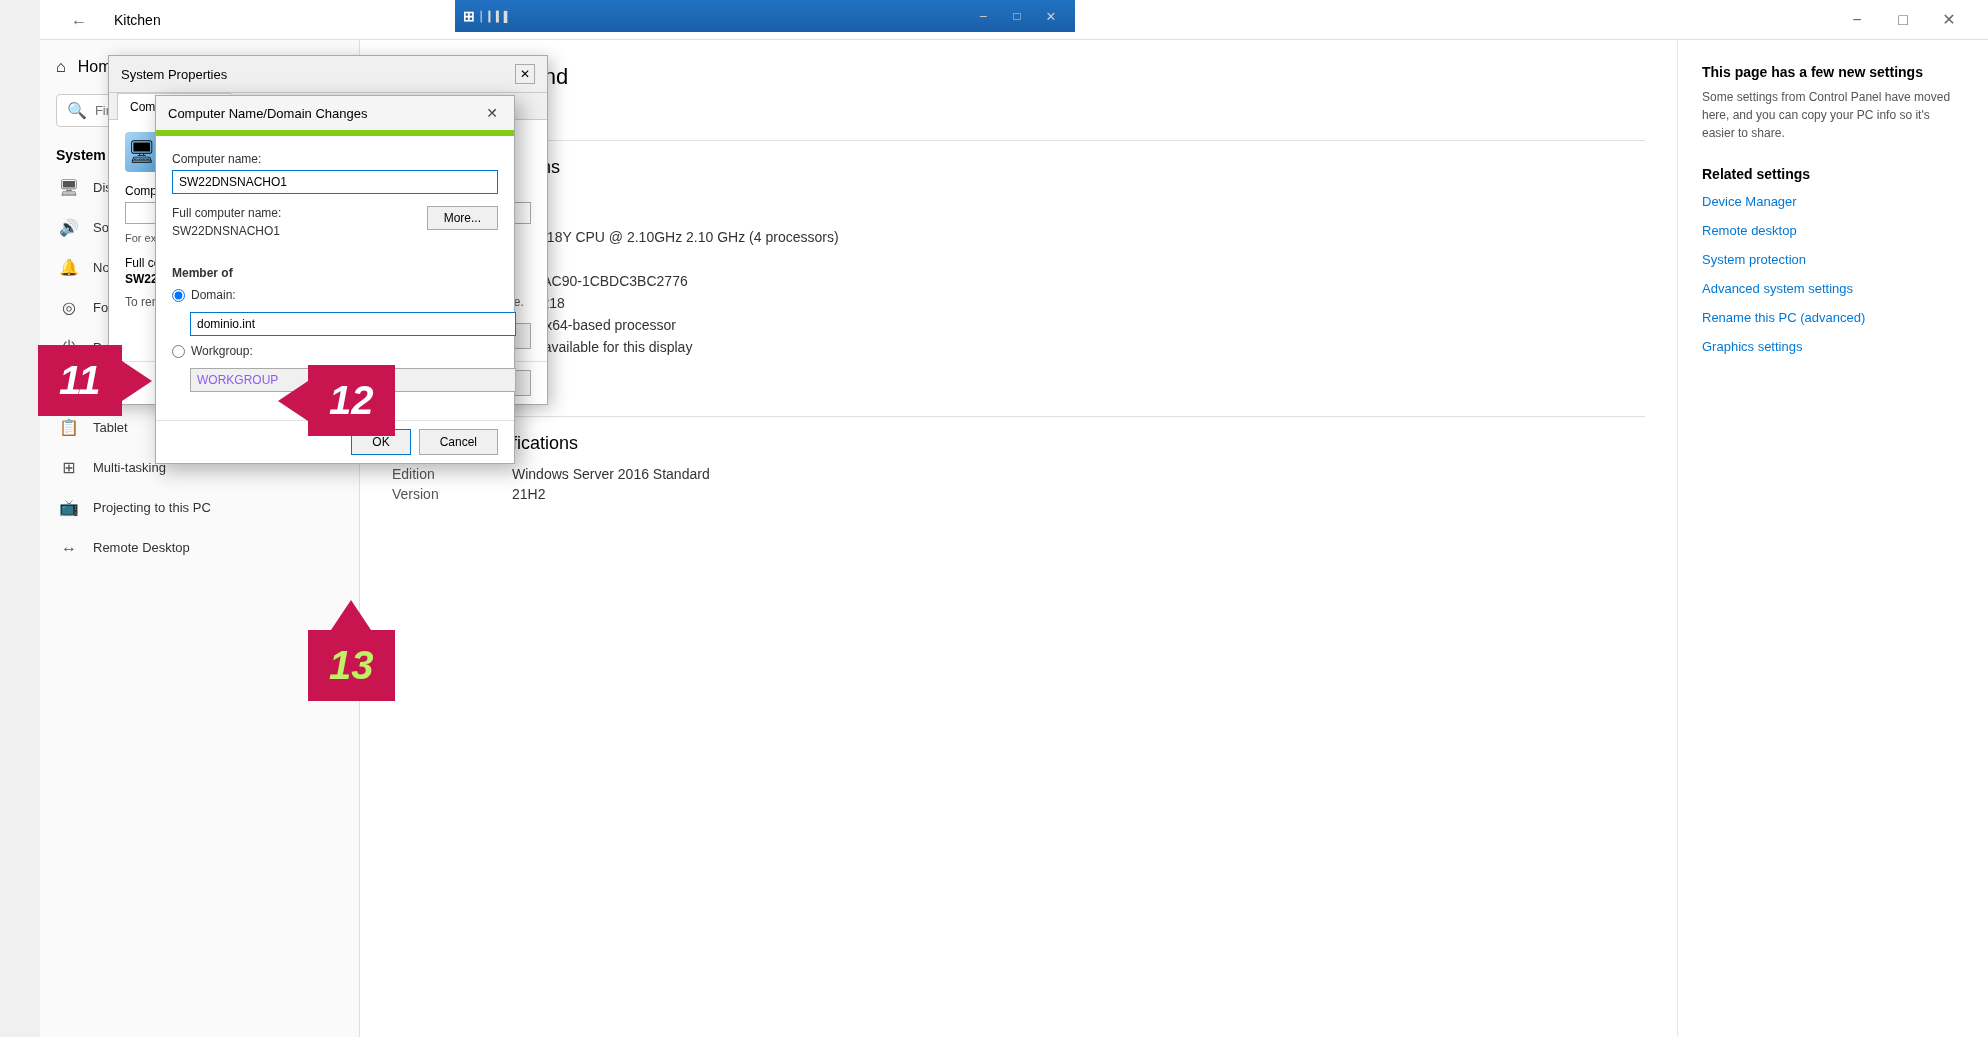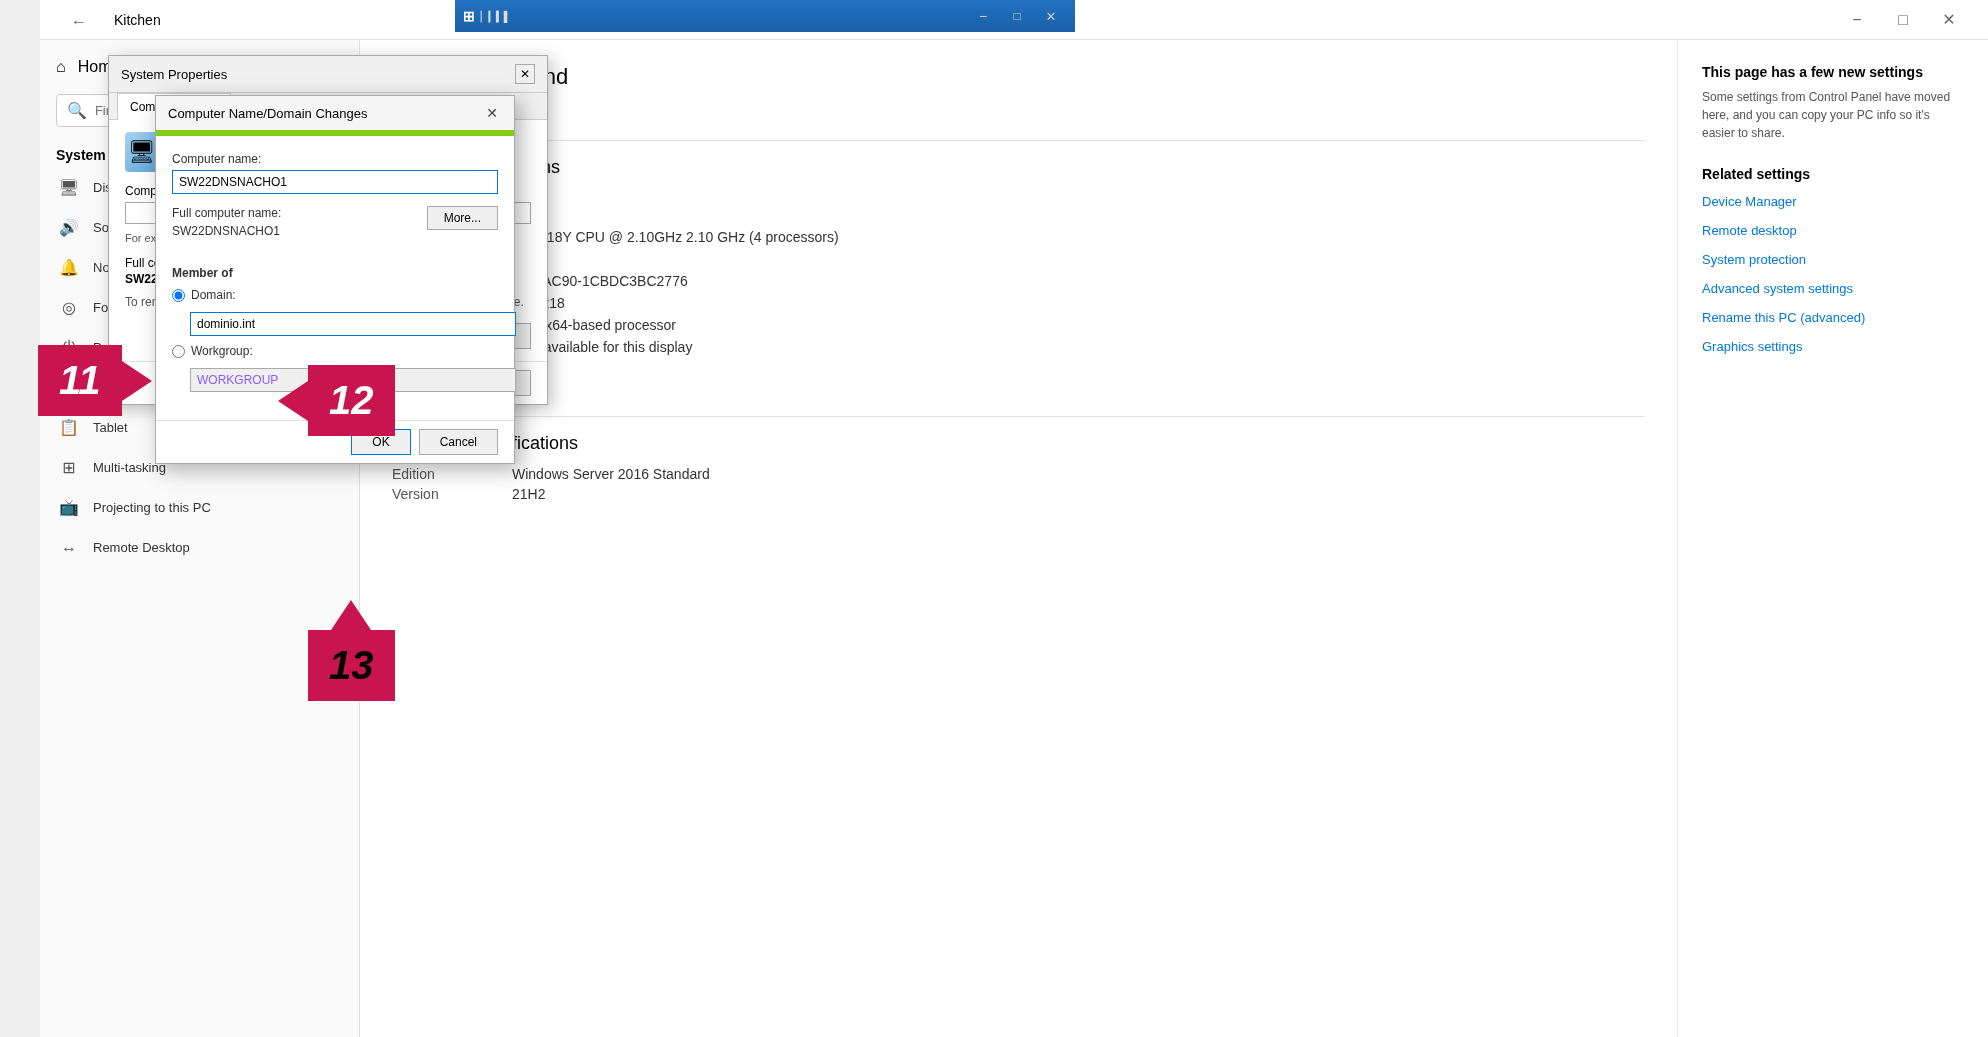--- a/index.html
+++ b/index.html
@@ -706,21 +706,21 @@
 
 <div style="position:absolute; top:365px; left:308px; z-index:300; display:flex; align-items:center; gap:0;">
   <div style="background:#c8144f; color:#fff; font-size:40px; font-weight:700; font-style:italic; padding:10px 18px; border:3px solid #c8144f; min-width:80px; text-align:center;">12</div>
 
   <div style="position:absolute; left:-30px; top:50%; transform:translateY(-50%); width:0; height:0; border-top:20px solid transparent; border-bottom:20px solid transparent; border-right:30px solid #c8144f;"></div>
 </div>
 
 <div style="position:absolute; top:600px; left:308px; z-index:300; display:flex; flex-direction:column; align-items:center;">
 
   <div style="width:0; height:0; border-left:20px solid transparent; border-right:20px solid transparent; border-bottom:30px solid #c8144f; margin-bottom:0;"></div>
-  <div style="background:#c8144f; color:#000000; font-size:40px; font-weight:700; font-style:italic; padding:10px 18px; border:3px solid #c8144f; min-width:80px; text-align:center;">13</div>
+  <div style="background:#c8144f; color:#bef264; font-size:40px; font-weight:700; font-style:italic; padding:10px 18px; border:3px solid #c8144f; min-width:80px; text-align:center;">13</div>
 </div>
 
 <div style="position:absolute; top:0; left:455px; width:620px; height:32px; background:linear-gradient(to bottom,#2272c3,#1a5fa8); display:flex; align-items:center; justify-content:space-between; padding:0 8px; z-index:50;">
   <div style="display:flex; align-items:center; gap:6px;">
     <span style="color:#fff; font-size:14px; font-weight:600;">⊞</span>
     <span style="color:#ddd; font-size:10px;">▏▎▍▌</span>
   </div>
   <div style="display:flex; gap:2px;">
     <button style="width:32px;height:24px;background:transparent;border:none;color:#ccc;cursor:pointer;font-size:14px;">−</button>
     <button style="width:32px;height:24px;background:transparent;border:none;color:#ccc;cursor:pointer;font-size:12px;">□</button>

